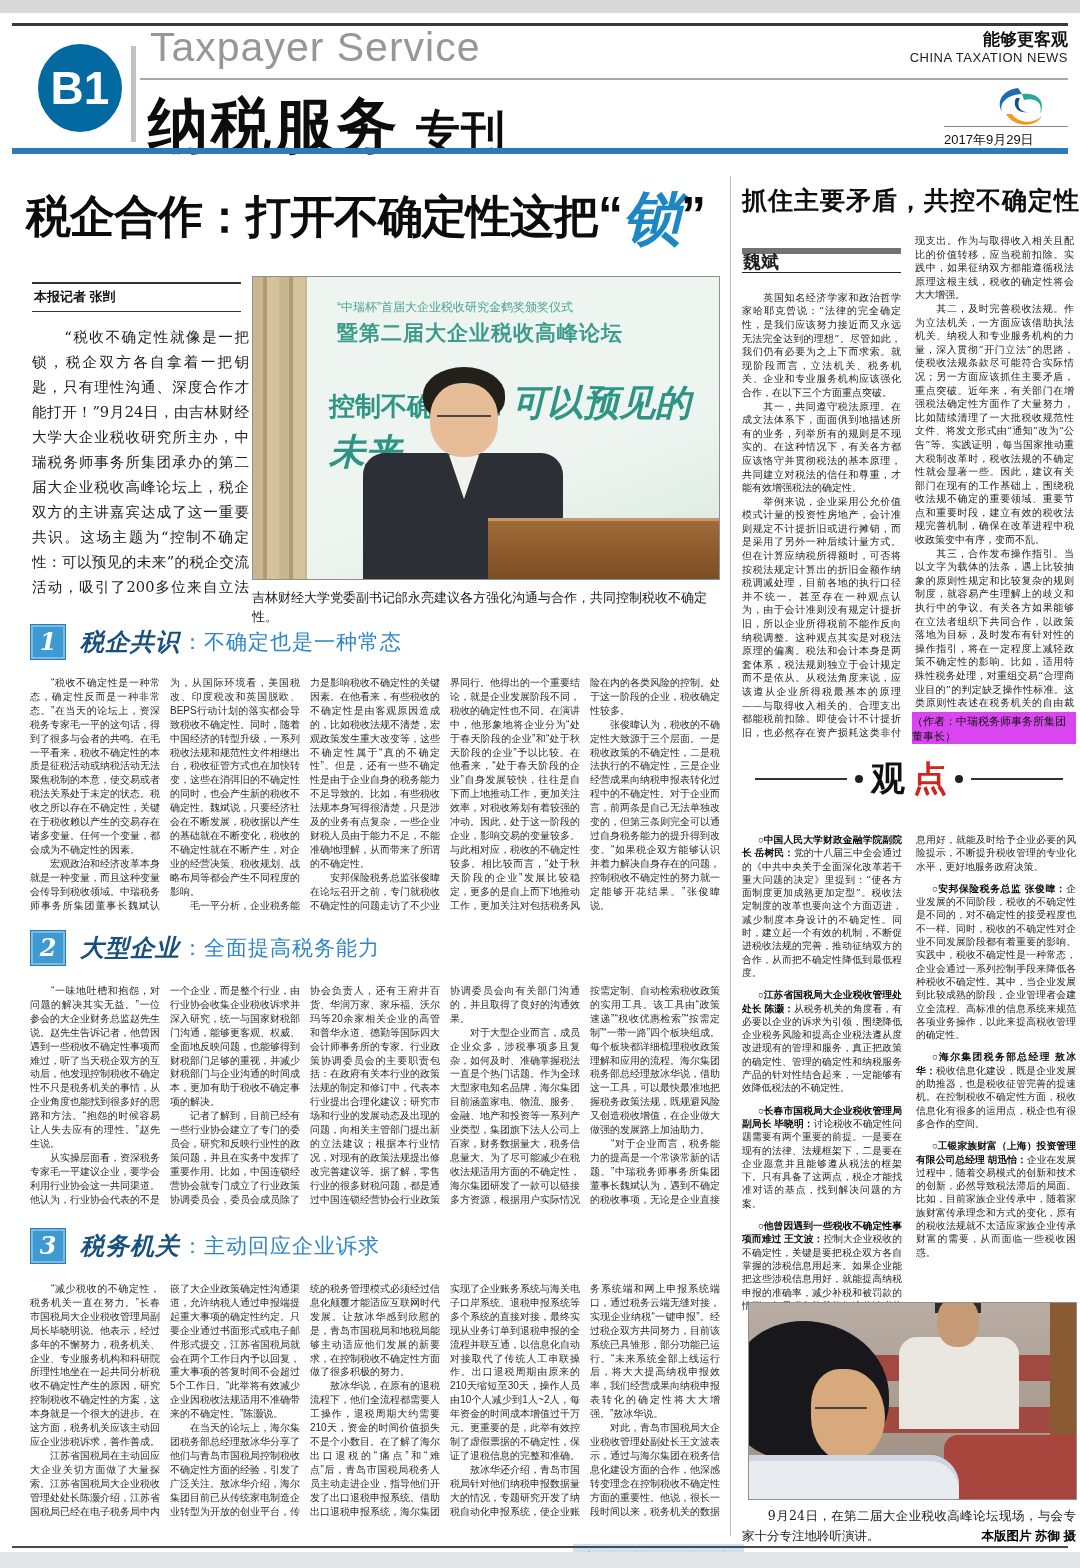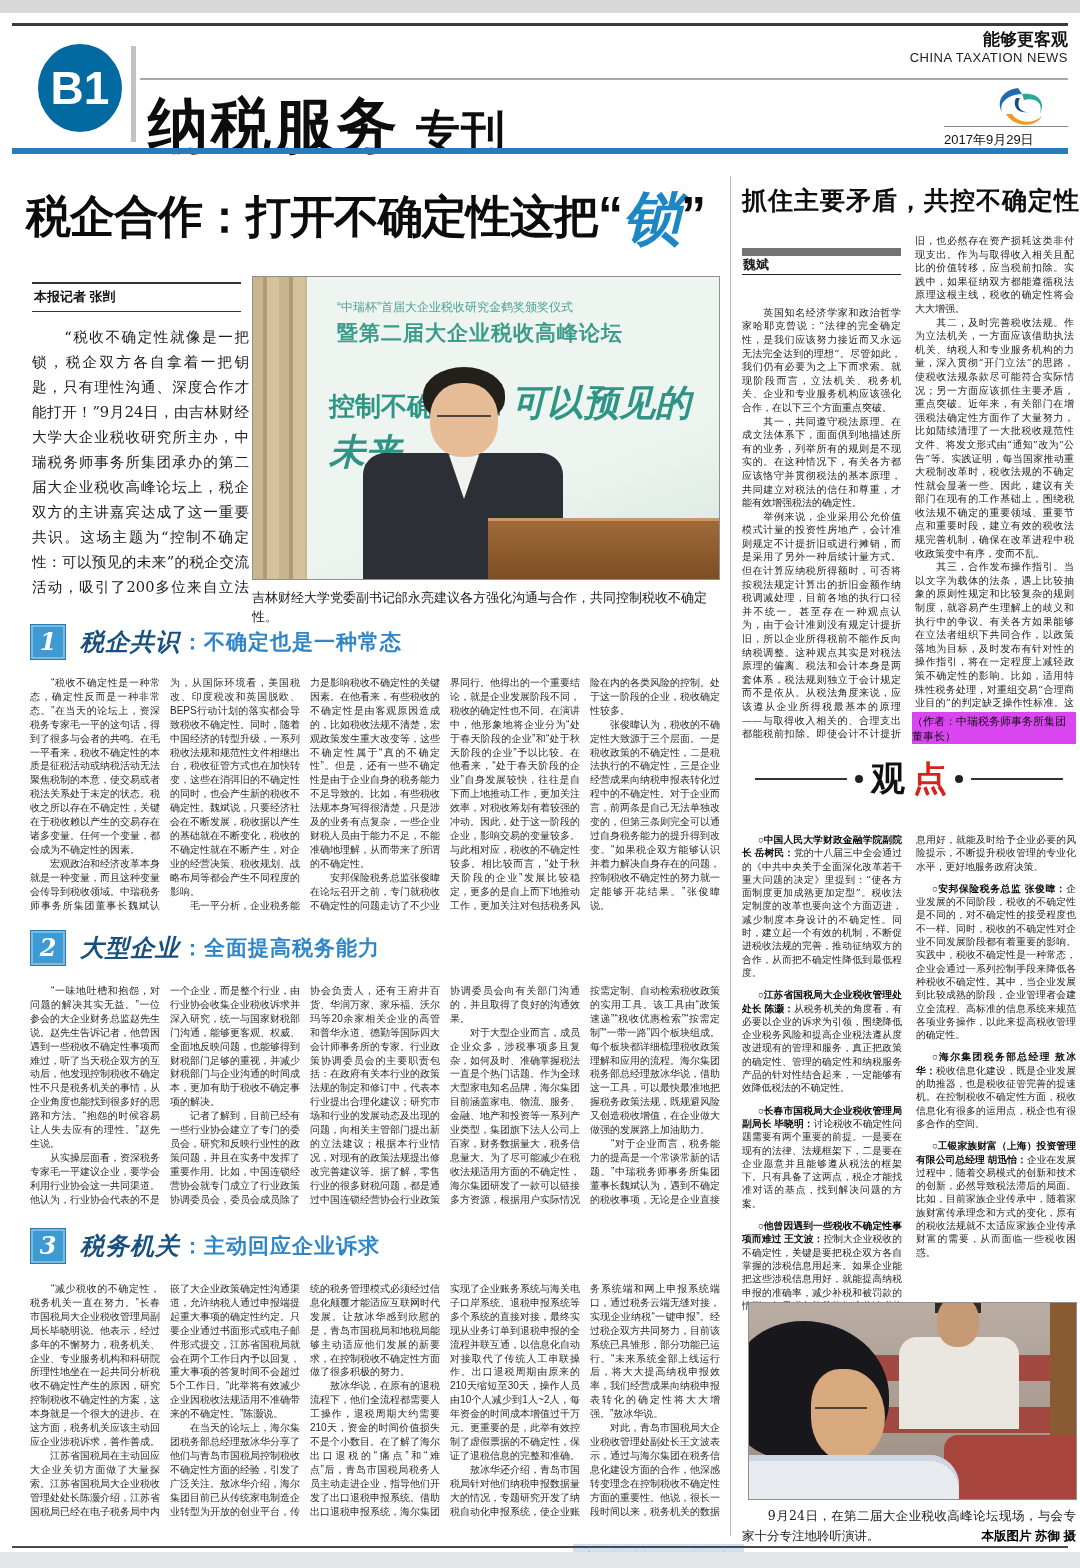--- a/index.html
+++ b/index.html
@@ -58,37 +58,37 @@
   .p1-podium{position:absolute;right:0;bottom:0;left:235px;height:58px;background:linear-gradient(#a06a38,#7c4e24);
              border-top:3px solid #c8976a;}
   .caption1{left:252px;top:588px;width:466px;font-size:13px;line-height:19px;color:#1a1a1a;}
 
   
   .sec-h{left:30px;width:690px;height:40px;display:flex;align-items:center;}
   .sec-num{width:34px;height:34px;background:#3d9ad2;border:1px solid #2a7bb0;box-shadow:inset 0 0 0 2px #ffffff55;
            color:#fff;font-family:"DejaVu Serif", serif;font-style:italic;font-weight:bold;font-size:24px;
            text-align:center;line-height:34px;margin-right:14px;}
   .sec-pre{font-family:"DejaVu Serif", serif;font-style:italic;font-weight:bold;font-size:24px;color:#17507f;letter-spacing:1px;}
-  .sec-rest{font-size:21px;font-weight:bold;color:#2e86c8;margin-left:2px;letter-spacing:1px;}
+  .sec-rest{font-size:21px;font-weight:normal;color:#2e86c8;margin-left:2px;letter-spacing:1px;}
   .sec-body{left:30px;width:690px;column-count:5;column-gap:10px;column-fill:auto;overflow:hidden;
             font-size:10px;line-height:13.9px;color:#2b2b2b;}
   .s1b{top:676px;height:242px;}
   .s2b{top:984px;height:232px;}
   .s3b{top:1282px;height:246px;}
   .editors{left:573px;top:1544px;width:171px;height:27px;background:#cfe0f2;color:#9c382c;
            font-size:11px;font-weight:bold;text-align:center;line-height:27px;}
 
   
   .vdivider{left:730px;top:176px;width:1px;height:1360px;background:#bcbcbc;}
   .side-title{left:742px;top:184px;width:334px;font-family:"DejaVu Serif", serif;font-weight:bold;
               font-size:25px;color:#0e0e0e;letter-spacing:1px;white-space:nowrap;}
   .side-body{left:742px;top:234px;width:332px;height:508px;column-count:2;column-gap:14px;column-fill:auto;
              overflow:hidden;font-family:"DejaVu Serif", serif;font-size:10px;line-height:13.6px;color:#1d1d1d;}
-  .author-box{border-top:8px solid #737373;border-bottom:1px solid #222;padding:2px 1px 3px;
-              font-family:"Liberation Sans", sans-serif;font-size:13px;font-weight:bold;margin-bottom:17px;}
+  .author-box{border-top:6px solid #737373;border-bottom:1px solid #222;padding:2px 1px 3px;
+              font-family:"Liberation Sans", sans-serif;font-size:18px;font-weight:bold;margin-bottom:4px;}
   .side-note{left:912px;top:712px;width:164px;background:#d946ef;font-size:11px;font-weight:normal;
              color:#111;line-height:15px;padding-top:2px;}
 
   .vp-head{left:742px;top:756px;width:334px;display:flex;align-items:center;justify-content:center;gap:8px;}
   .vp-line{width:92px;height:2px;background:#333;}
   .vp-dot{width:8px;height:8px;border-radius:50%;background:#222;}
   .vp-black{font-size:34px;font-weight:900;color:#111;}
   .vp-red{font-size:34px;font-weight:900;color:#d2241c;}
   .vp-body{left:742px;top:804px;width:334px;height:492px;column-count:2;column-gap:14px;column-fill:auto;
            overflow:hidden;font-size:9.8px;line-height:13.3px;color:#1d1d1d;text-align:justify;margin-top:29px;}
@@ -119,20 +119,21 @@
 </style>
 </head>
 <body>
 
 <div class="page">
 
   <div class="abs topstrip"></div>
   <div class="abs toprule"></div>
   <div class="abs b1">B1</div>
   <div class="abs mast-vbar"></div>
+  <div class="abs mast-en">Taxpayer Service</div>
   <div class="abs mast-hline"></div>
   <div class="abs mast-cn"><span>纳税服务</span><span class="suffix">专刊</span></div>
   <div class="abs paper-cn">能够更客观</div>
   <div class="abs paper-en">CHINA TAXATION NEWS</div>
   <div class="abs logo">
     <svg width="66" height="48" viewBox="0 0 66 48">
       <path d="M30 4 C14 6 8 18 14 28 C10 18 22 10 34 10 Z" fill="#1f6cb0"></path>
       <path d="M34 10 C50 8 58 18 52 30 C56 16 44 14 36 16 Z" fill="#2ba79a"></path>
       <path d="M18 30 C26 44 48 44 54 32 C46 40 30 40 24 30 Z" fill="#f29a1f"></path>
       <path d="M28 14 C24 22 30 30 40 28 C32 28 28 22 32 14 Z" fill="#15508c"></path>

